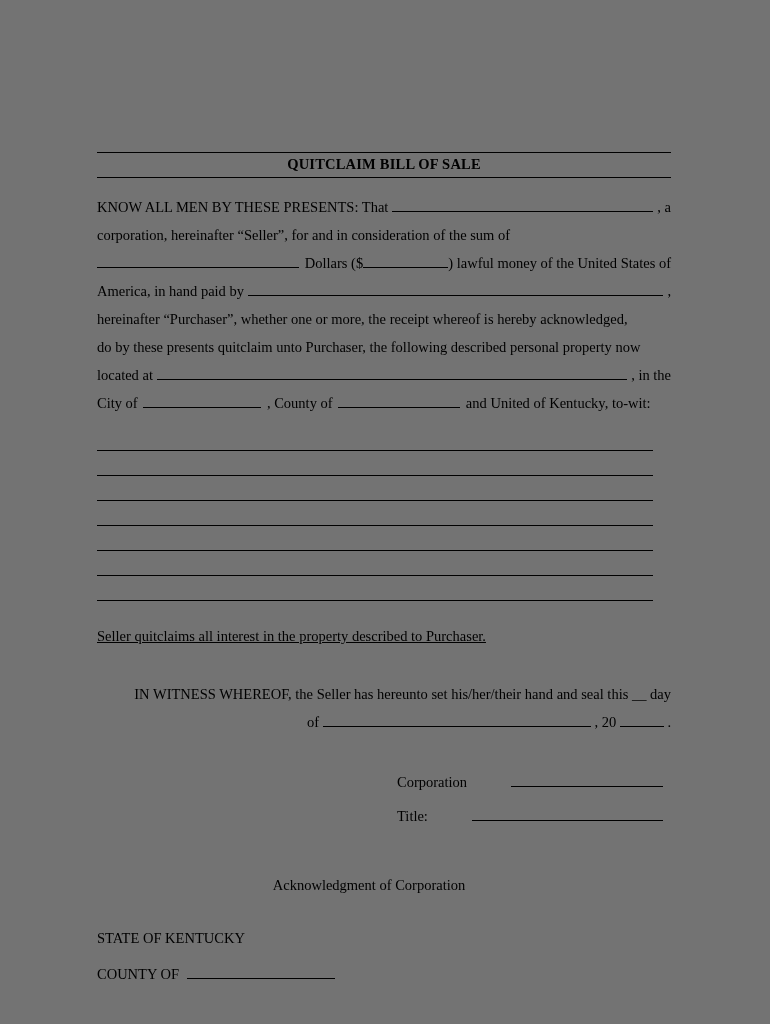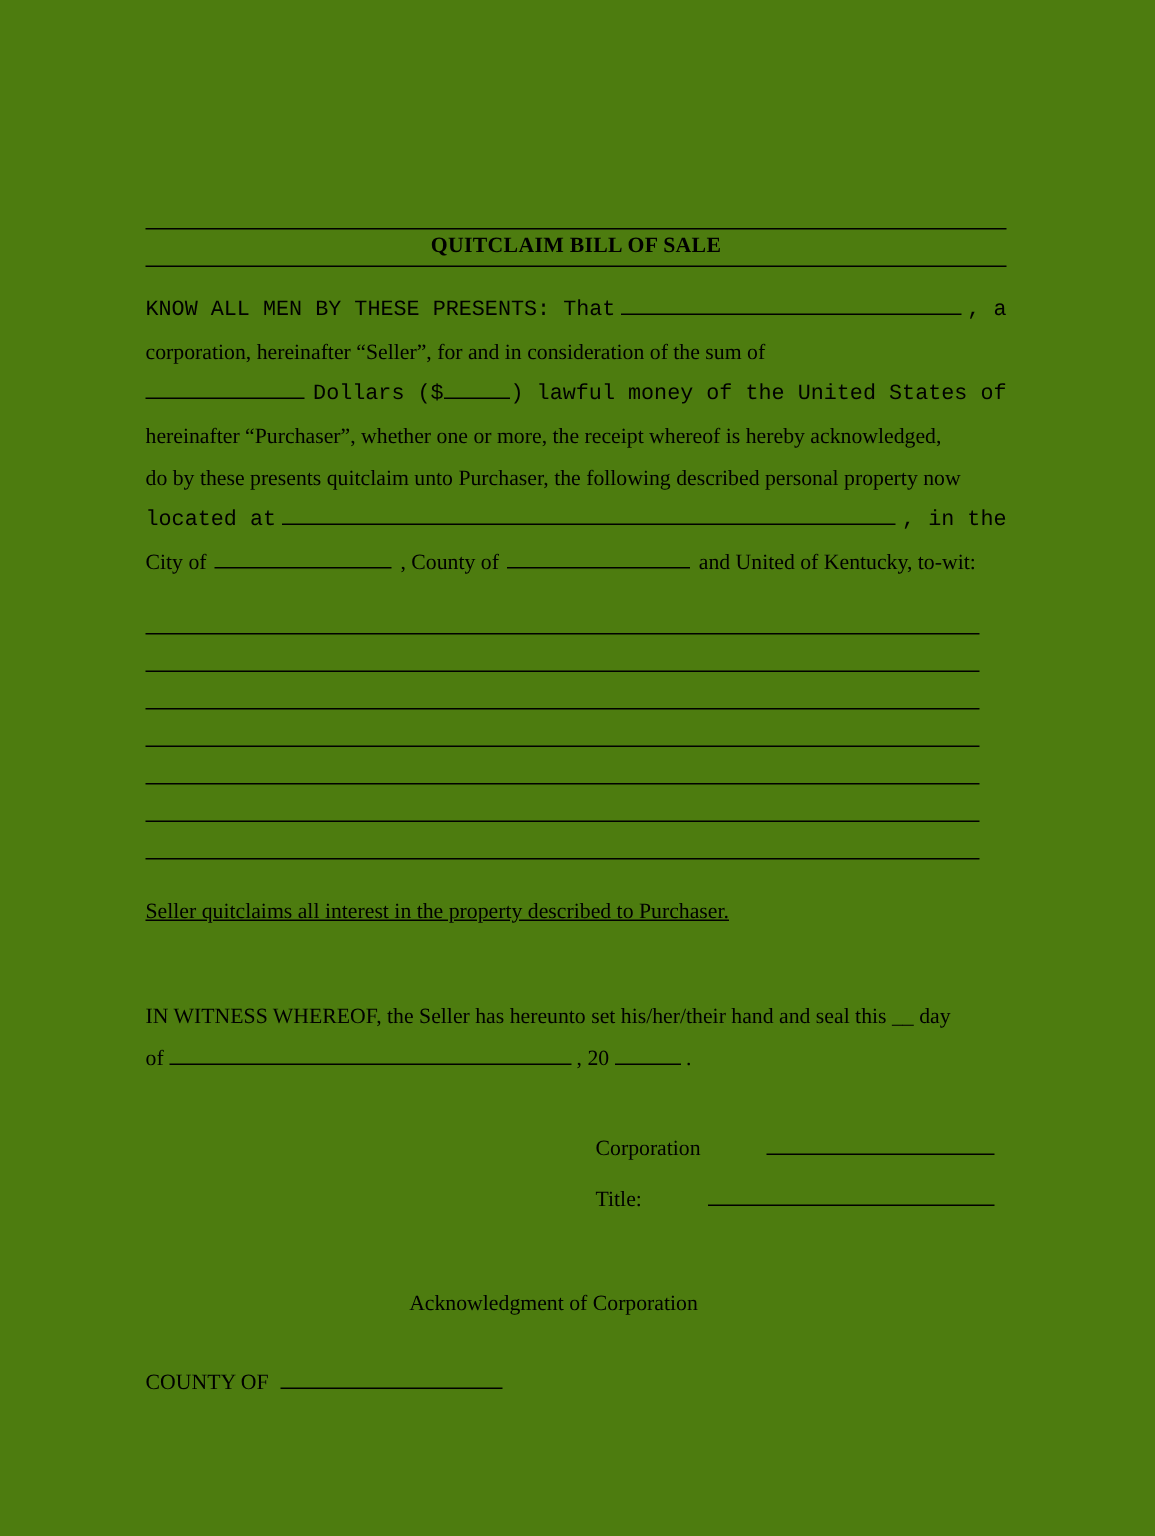--- a/index.html
+++ b/index.html
@@ -14,21 +14,21 @@
     color: #000000;
     position: relative;
     overflow: hidden;
   }
   .page {
     position: absolute;
     left: 0;
     top: 0;
     width: 770px;
     height: 1024px;
-    background: #4d7c0f;
+    background: #737373;
   }
   .content {
     position: absolute;
     left: 97px;
     top: 152px;
     width: 574px;
   }
 
   
   .title-block {
@@ -54,21 +54,21 @@
     display: block;
     height: 28px;
     overflow: hidden;
   }
   .just {
     display: flex;
     justify-content: space-between;
     align-items: baseline;
     height: 28px;
   }
-  .just > span { white-space: nowrap; font-family: Liberation Mono, monospace; }
+  .just > span { white-space: nowrap; }
 
   .u {
     display: inline-block;
     border-bottom: 1px solid #000;
     vertical-align: baseline;
     height: 13px;
   }
   .flexu {
     flex: 1 1 auto;
     border-bottom: 1px solid #000;
@@ -88,21 +88,22 @@
 
   .para {
     font-size: 14.5px;
     line-height: 26px;
     margin-top: 22px;
     text-decoration: underline;
   }
   .para2 {
     font-size: 14.5px;
     line-height: 30px;
-    margin-top: 42px;
+    margin-top: 30px;
+    text-align: right;
   }
 
   .sig-block {
     margin-top: 30px;
     margin-left: 300px;
     font-size: 14.5px;
     line-height: 34px;
   }
   .sig-row {
     display: flex;
@@ -148,20 +149,25 @@
 
       <div class="ln">corporation,    hereinafter    “Seller”,    for    and    in    consideration    of    the    sum    of</div>
 
       <div class="just">
         <span class="u" style="width:218px"></span>
         <span style="margin-left:6px">Dollars ($</span>
         <span class="u" style="width:92px"></span>
         <span>) lawful money of the United States of</span>
       </div>
 
+      <div class="just">
+        <span>America,   in   hand   paid   by</span>
+        <span class="flexu"></span>
+        <span>,</span>
+      </div>
 
       <div class="ln">hereinafter “Purchaser”, whether one or more, the receipt whereof is hereby acknowledged,</div>
       <div class="ln">do by these presents quitclaim unto Purchaser, the following described personal property now</div>
 
       <div class="just">
         <span>located   at</span>
         <span class="flexu"></span>
         <span>,   in   the</span>
       </div>
 
@@ -204,20 +210,21 @@
       </div>
       <div class="sig-row">
         <span class="lbl">Title:</span>
         <span class="flexu"></span>
       </div>
     </div>
 
     <div class="ack">Acknowledgment of Corporation</div>
 
     <div class="state-block">
+      <div class="state-row">STATE OF KENTUCKY</div>
       <div class="state-row">
         <span>COUNTY OF</span>
         <span class="u" style="width:148px;margin-left:4px"></span>
       </div>
     </div>
 
   </div>
 </div>
 
 </body></html>

